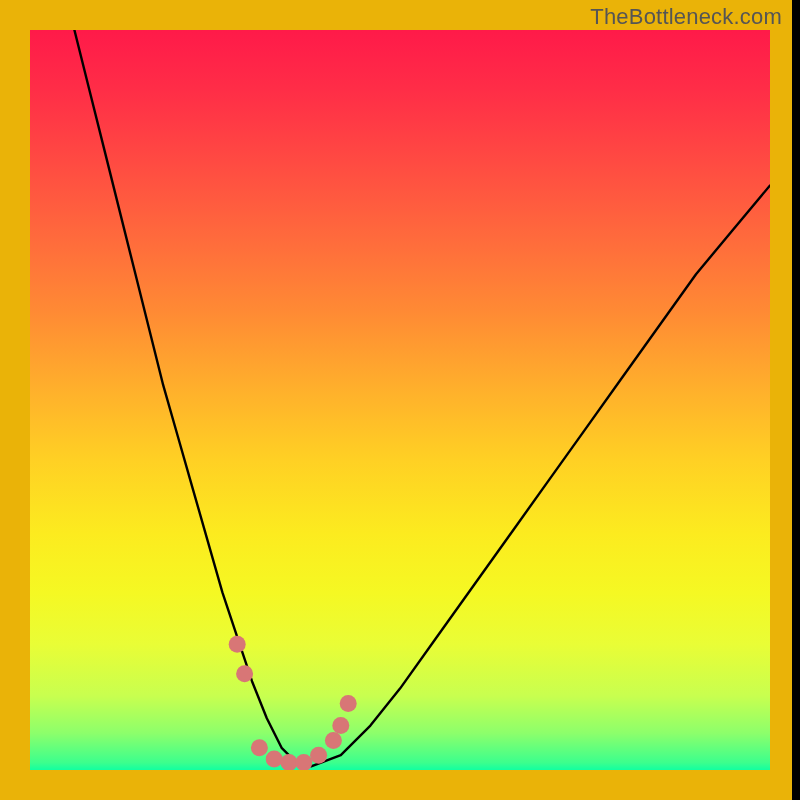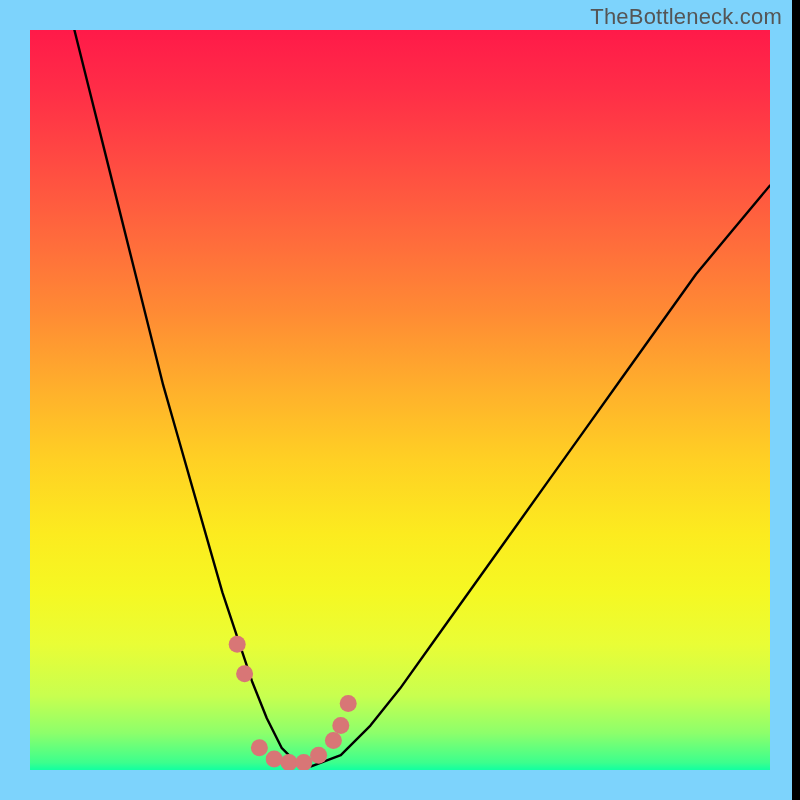--- a/index.html
+++ b/index.html
@@ -8,21 +8,21 @@
     width: 800px;
     height: 800px;
     overflow: hidden;
     background: #000;
     font-family: Arial, Helvetica, sans-serif;
   }
   .outer {
     position: relative;
     width: 792px;
     height: 800px;
-    background: #7dd3fc;
+    background: #eab308;
   }
   .watermark {
     position: absolute;
     top: 4px;
     right: 10px;
     color: #555;
     font-size: 22px;
     font-weight: 400;
     letter-spacing: 0.2px;
     z-index: 10;

